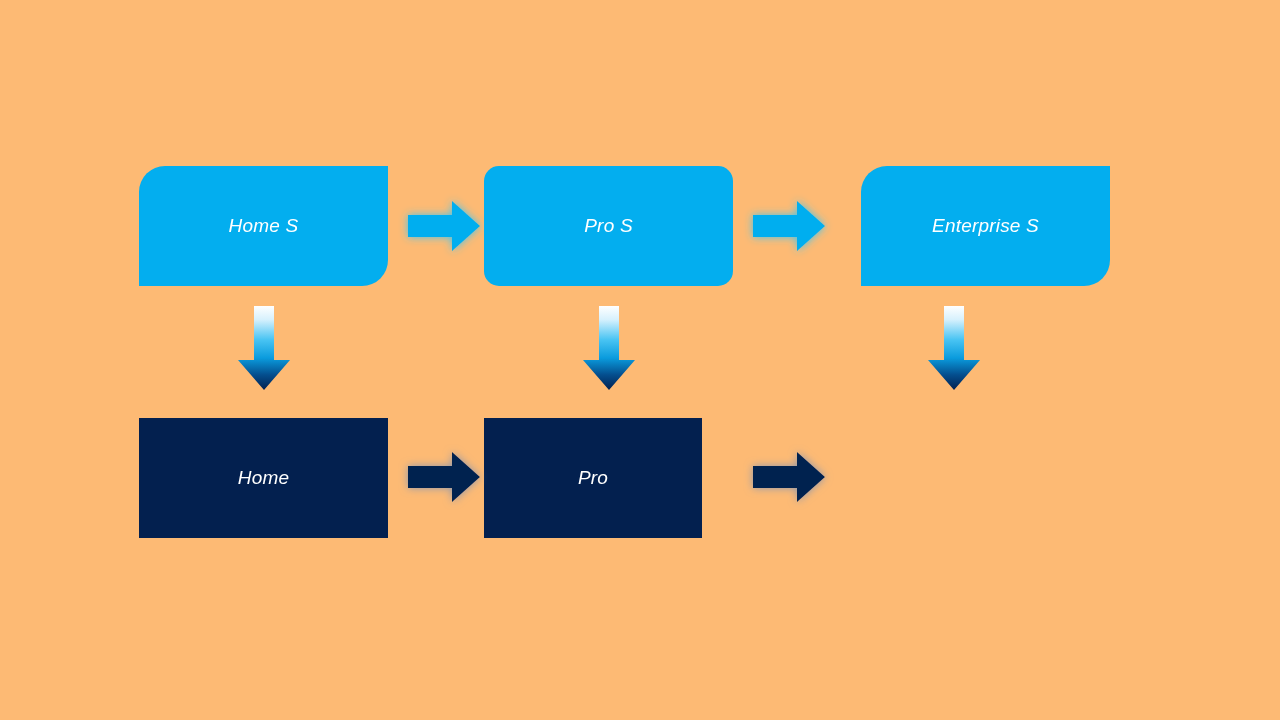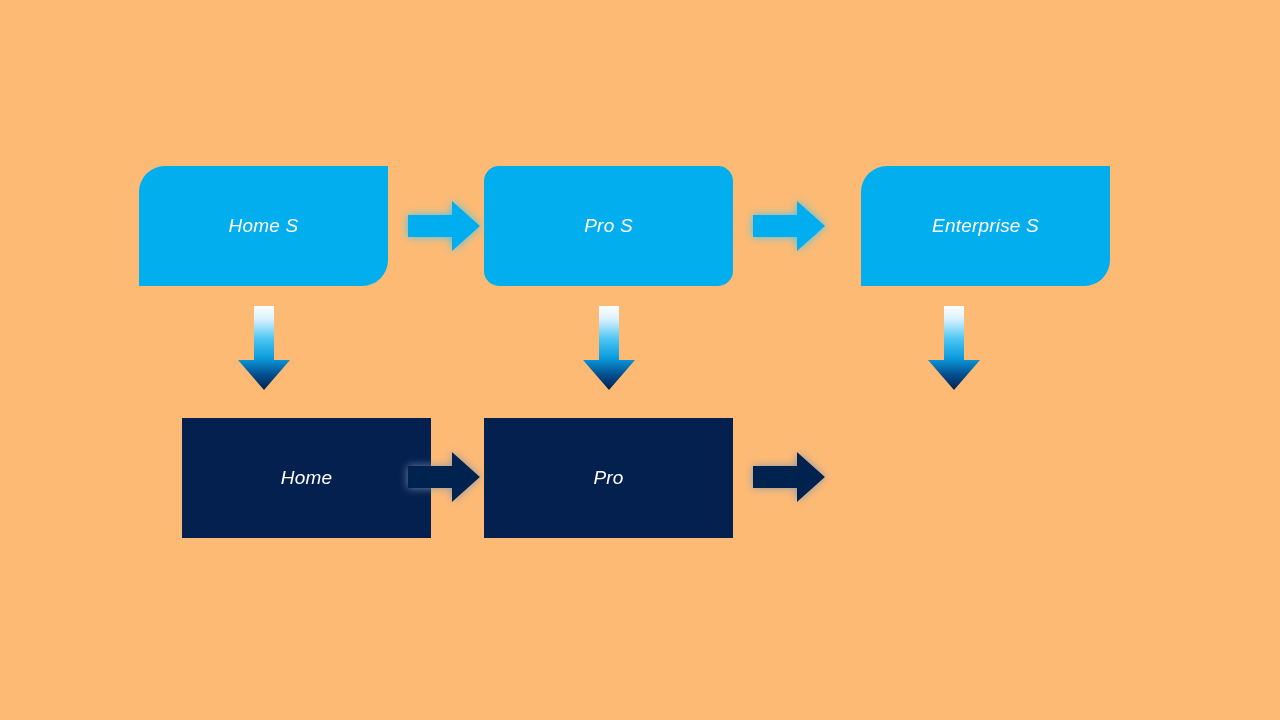--- a/index.html
+++ b/index.html
@@ -79,25 +79,25 @@
   </div>
 
   <div class="node node-top" style="left:484px; top:166px; width:249px; height:120px;border-radius:15px;">
     <span class="node-label">Pro S</span>
   </div>
 
   <div class="node node-top" style="left:829px; top:166px; width:249px; height:120px;margin-left:32px;">
     <span class="node-label">Enterprise S</span>
   </div>
 
-  <div class="node node-bottom" style="left:139px; top:418px; width:249px; height:120px;margin-left:43px;">
+  <div class="node node-bottom" style="left:139px; top:418px; width:249px; height:120px;">
     <span class="node-label">Home</span>
   </div>
 
-  <div class="node node-bottom" style="left:484px; top:418px; width:249px; height:120px;">
+  <div class="node node-bottom" style="left:484px; top:418px; width:218px; height:120px;">
     <span class="node-label">Pro</span>
   </div>
 
 
   <svg width="0" height="0" style="position:absolute" aria-hidden="true">
     <defs>
       <filter id="glowCyan" x="-60%" y="-60%" width="220%" height="220%">
         <feDropShadow dx="0" dy="0" stdDeviation="4.5" flood-color="#35c6f7" flood-opacity="0.95"></feDropShadow>
       </filter>
       <filter id="glowNavy" x="-60%" y="-60%" width="220%" height="220%">

